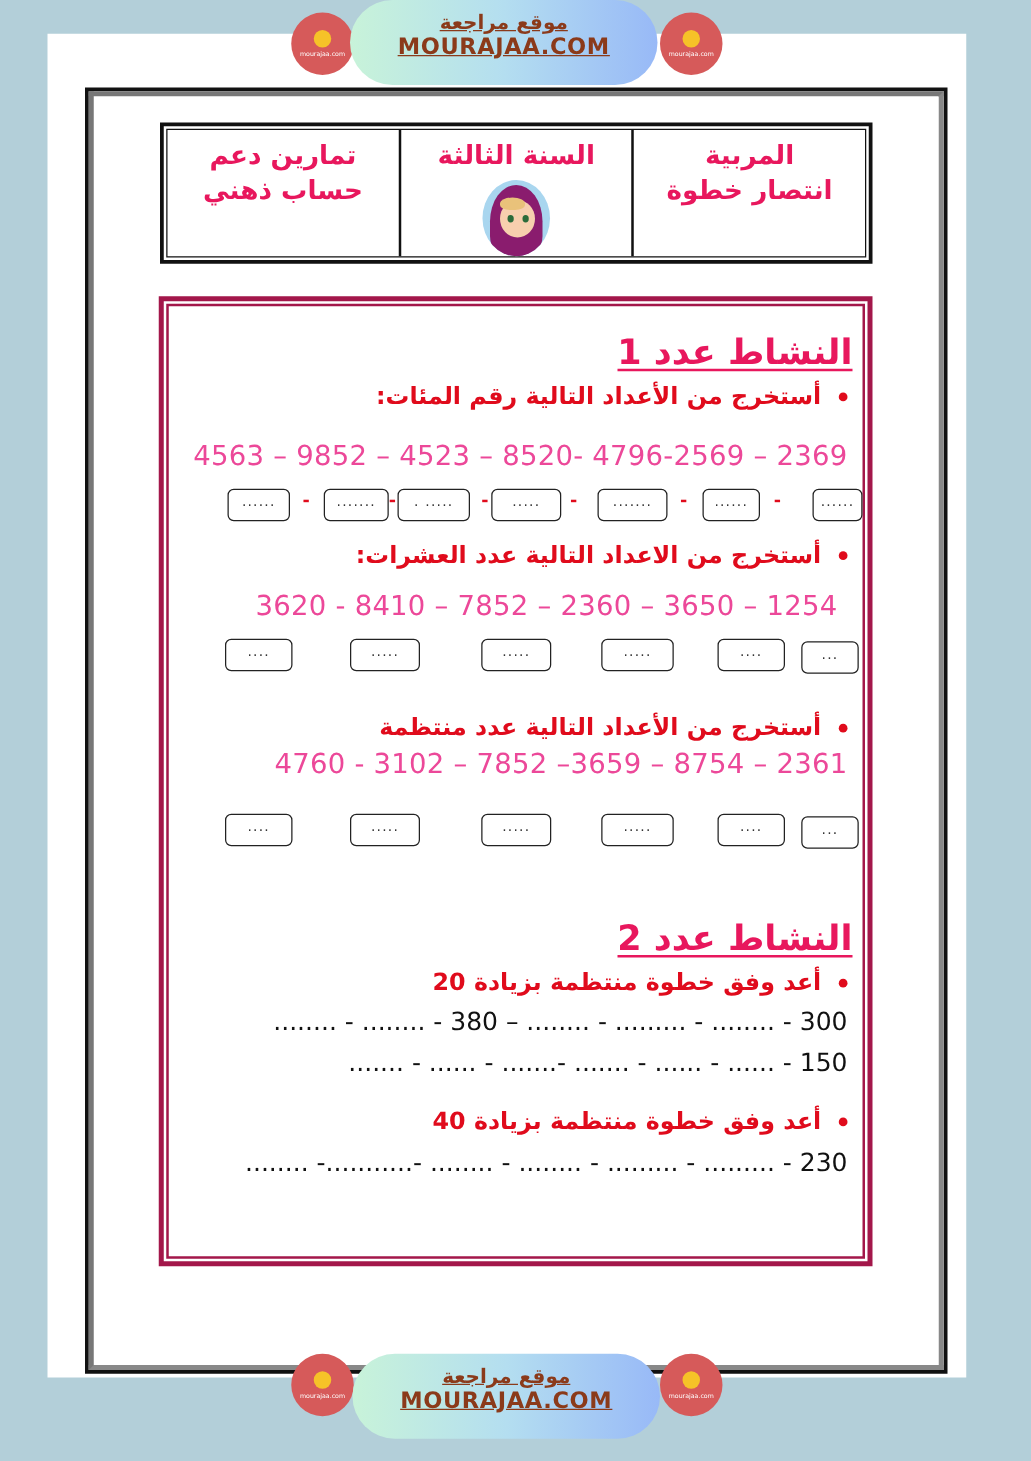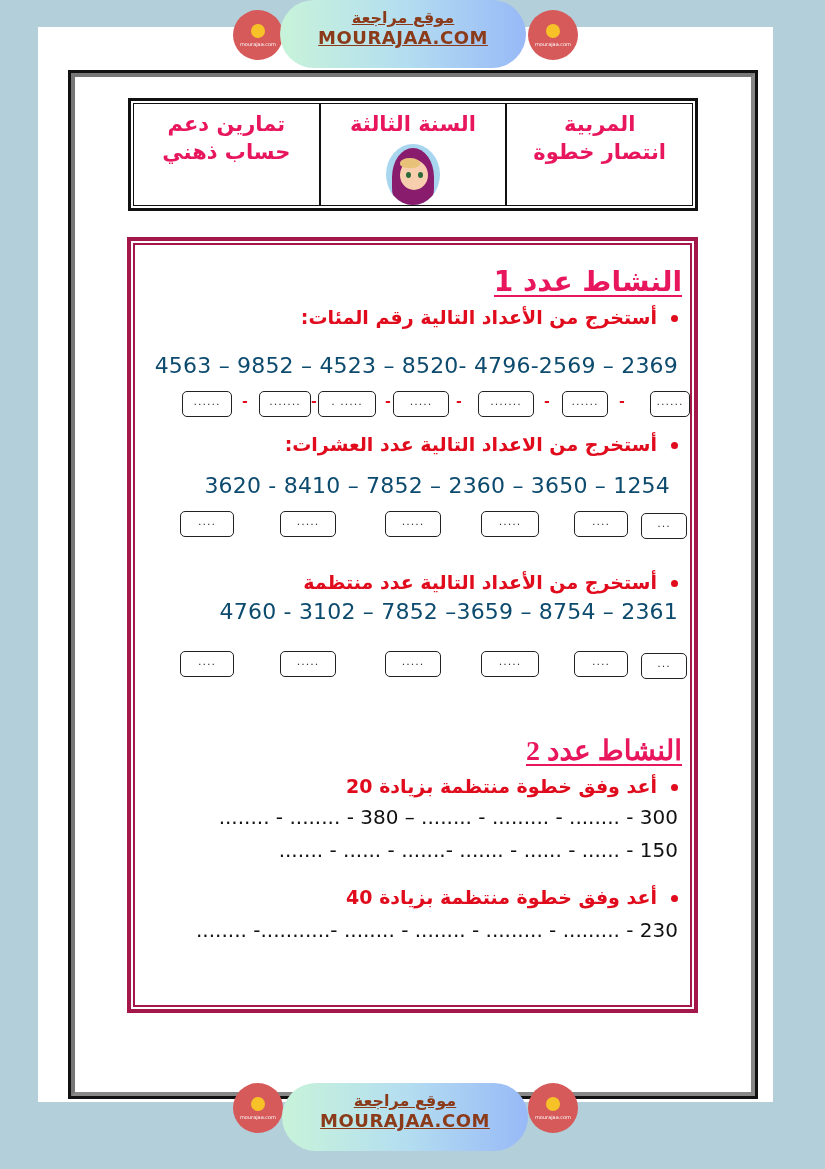--- a/index.html
+++ b/index.html
@@ -69,21 +69,21 @@
   .abs { position: absolute; direction: rtl; white-space: nowrap; }
   .act-title {
     right: 8px; color: #e8175d; font-weight: bold; font-size: 28px;
     border-bottom: 2px solid #e8175d; line-height: 26px;
   }
   .instr {
     right: 12px; color: #e00b1c; font-weight: bold; font-size: 19px; line-height: 24px;
   }
   .instr .dot { display:inline-block; width:7px; height:7px; border-radius:50%; background:#e00b1c; margin-left: 14px; vertical-align: middle; }
   .nums {
-    right: 12px; direction: ltr; color: #0c4a6e; font-size: 22px;
+    right: 12px; direction: ltr; color: #ec4899; font-size: 22px;
     font-family: "DejaVu Sans", sans-serif; letter-spacing: 0.2px;
   }
   .seq {
     right: 12px; direction: ltr; color: #111; font-size: 20px;
     font-family: "DejaVu Sans", sans-serif;
   }
   .box {
     position: absolute; height: 26px; border: 1.5px solid #222; border-radius: 5px;
     font-size: 11px; color: #333; text-align: center; line-height: 20px;
     background: #fff; letter-spacing: 1px;
@@ -182,21 +182,21 @@
     <div class="abs instr" style="top:325px;"><span class="dot"></span><span>أستخرج من الأعداد التالية عدد منتظمة</span></div>
     <div class="abs nums" style="top:354px;">4760 - 3102 – 7852 –3659 –  8754 – 2361</div>
 
     <div class="box" style="left:45px;top:406px;width:54px;">....</div>
     <div class="box" style="left:145px;top:406px;width:56px;">.....</div>
     <div class="box" style="left:250px;top:406px;width:56px;">.....</div>
     <div class="box" style="left:346px;top:406px;width:58px;">.....</div>
     <div class="box" style="left:439px;top:406px;width:54px;">....</div>
     <div class="box" style="left:506px;top:408px;width:46px;">...</div>
 
-    <div class="abs act-title" style="top:493px;font-family:Liberation Serif, serif;">النشاط عدد 2</div>
+    <div class="abs act-title" style="top:493px;">النشاط عدد 2</div>
     <div class="abs instr" style="top:529px;text-align:center;"><span class="dot"></span><span>أعد وفق خطوة منتظمة بزيادة 20</span></div>
     <div class="abs seq" style="top:560px;">........ - ........ - 380 – ........ - ......... - ........ - 300</div>
     <div class="abs seq" style="top:593px;">....... - ...... - .......- ....... - ...... - ...... - 150</div>
 
     <div class="abs instr" style="top:640px;"><span class="dot"></span><span>أعد وفق خطوة منتظمة بزيادة 40</span></div>
     <div class="abs seq" style="top:673px;">........ -...........- ........ - ........ - ......... - ......... - 230</div>
   </div>
 </div>
 
 <div class="badge" style="left:233px;top:1083px;">

